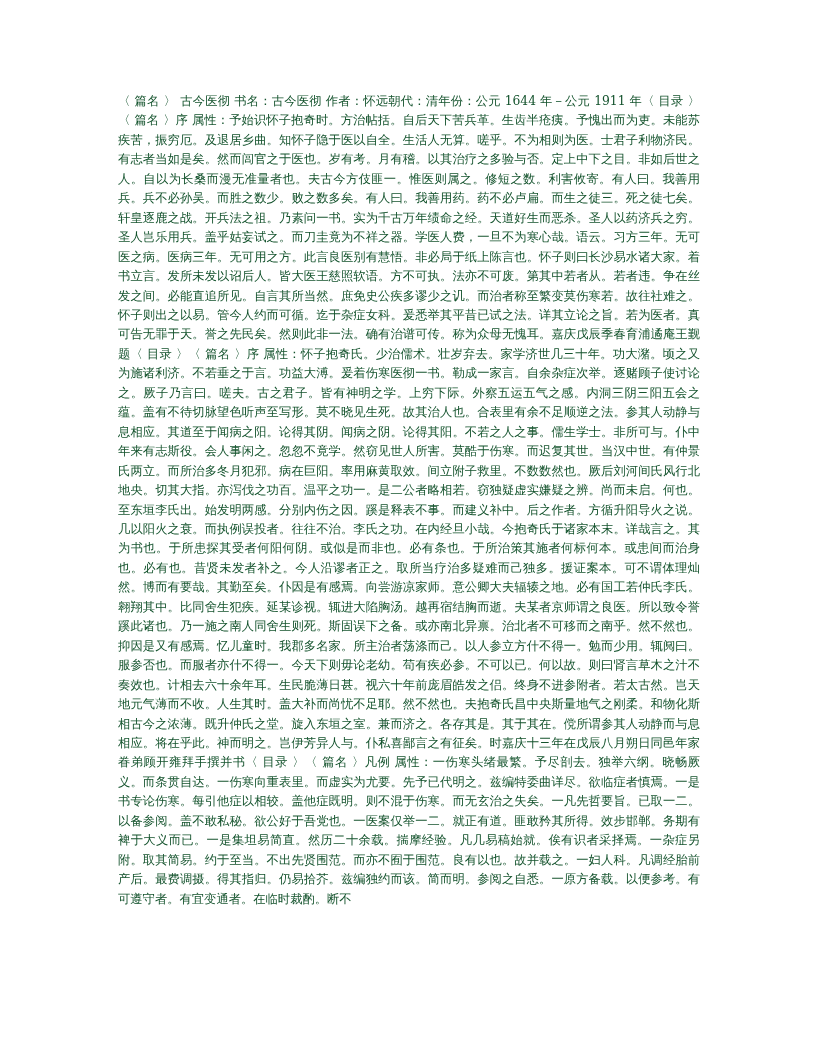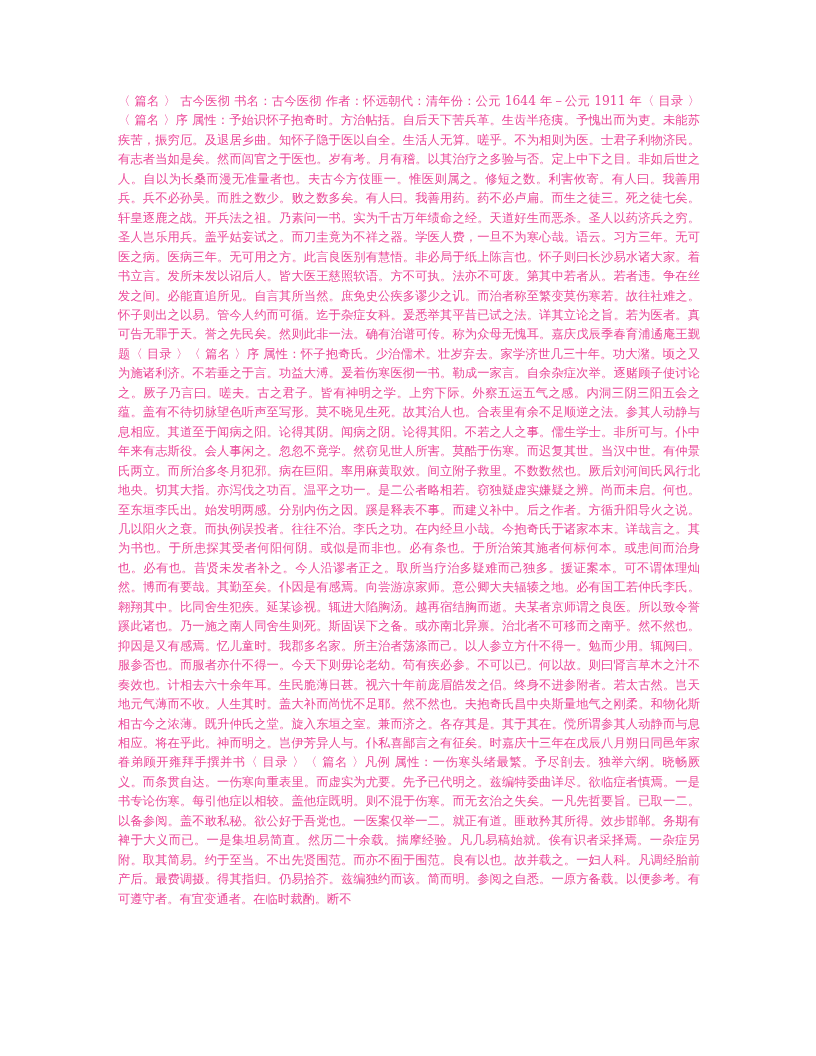--- a/index.html
+++ b/index.html
@@ -18,21 +18,21 @@
   }
   .content {
     position: absolute;
     left: 118px;
     top: 92px;
     width: 582px;
   }
   .body-text {
     font-size: 12.3px;
     line-height: 19.45px;
-    color: #ec4899;
+    color: #14532d;
     text-align: justify;
     text-justify: inter-character;
     letter-spacing: 0px;
     word-break: break-all;
     margin: 0;
     font-family: "DejaVu Serif", "Liberation Serif", serif;
   }
 </style>
 </head>
 <body>

